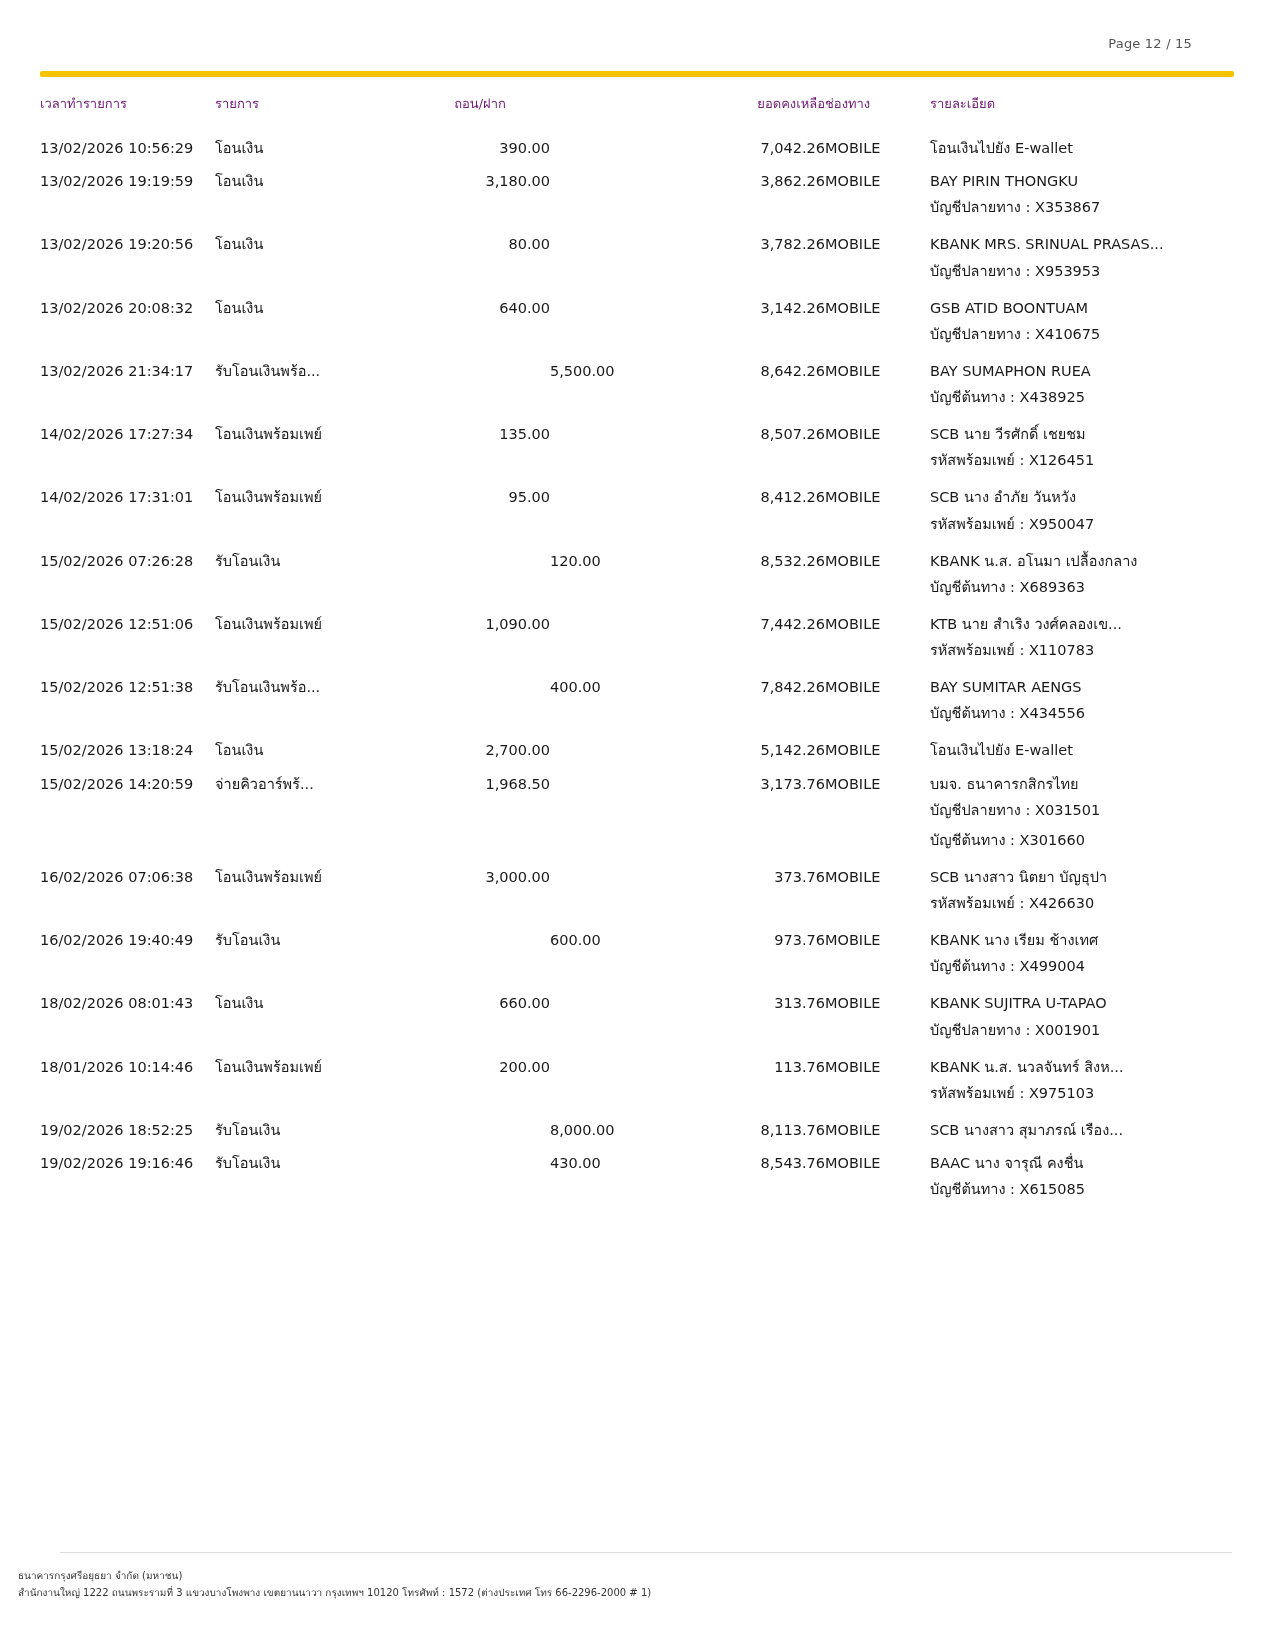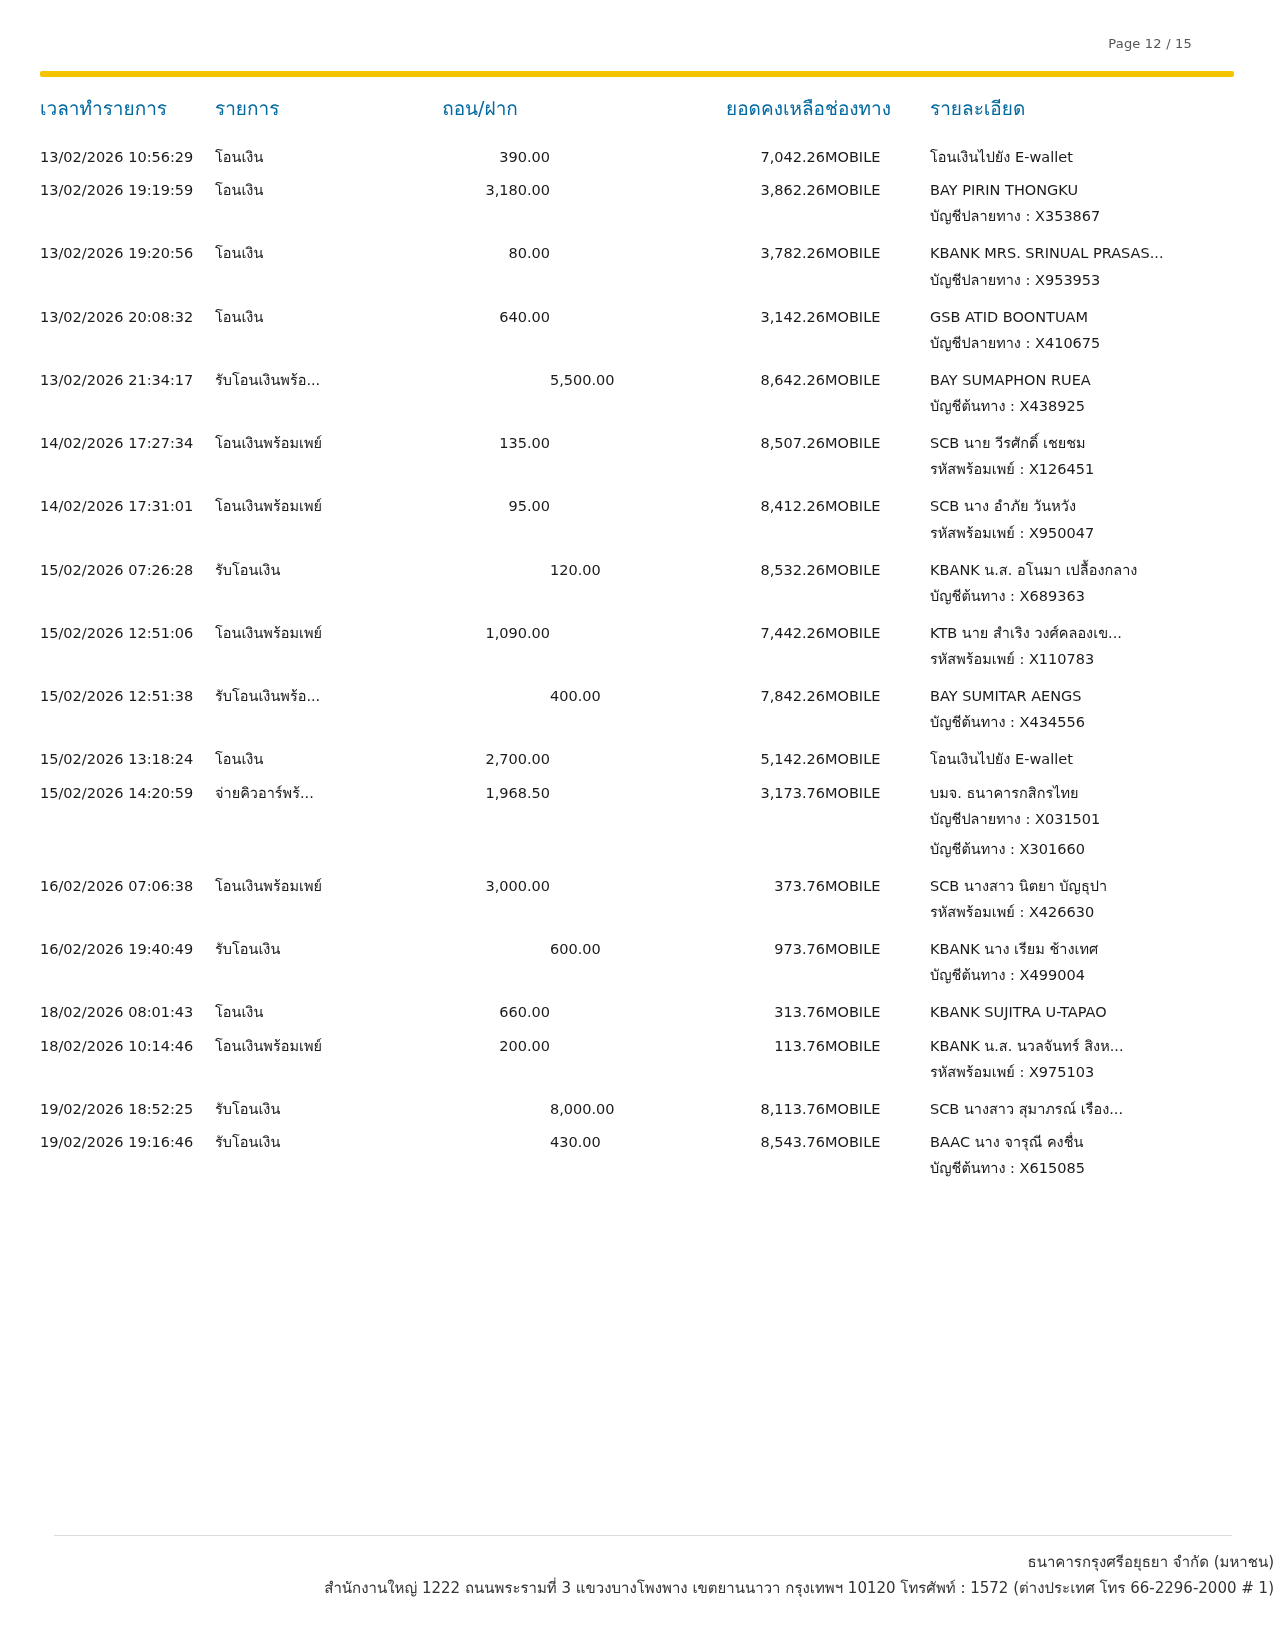--- a/index.html
+++ b/index.html
@@ -37,22 +37,22 @@
     border-radius: 2px;
   }
   table.stmt {
     width: 100%;
     border-collapse: collapse;
     table-layout: fixed;
     margin-top: 2px;
   }
   table.stmt th {
     font-weight: normal;
-    font-size: 19px;
-    color: #0369a1;
+    font-size: 13px;
+    color: #701a75;
     padding: 14px 0 12px 0;
     vertical-align: bottom;
   }
   .col-datetime { width: 175px; text-align: left; padding-left: 6px;}
   .col-desc     { width: 195px; text-align: left; }
   .col-withdraw { width: 140px; text-align: right; }
   .col-deposit  { width: 140px; text-align: left; }
   .col-balance  { width: 135px; text-align: right; }
   .col-channel  { width: 105px; text-align: left; padding-left: 18px;}
   .col-detail   { text-align: left; padding-left: 18px;}
@@ -84,25 +84,25 @@
     color: #1a1a1a;
   }
   td.col-datetime { padding-left: 6px; white-space: nowrap; }
   td.col-desc { white-space: nowrap; overflow: hidden; text-overflow: ellipsis; }
   td.col-withdraw, td.col-deposit, td.col-balance { white-space: nowrap; }
   td.col-channel { padding-left: 18px; }
   td.col-detail { padding-left: 18px; white-space: nowrap; overflow: hidden; text-overflow: ellipsis; }
 
   .footer {
     position: absolute;
-    left: 12px;
+    left: 18px;
     right: 0;
     bottom: 48px;
-    text-align: right;
-    font-size: 15px;
+    text-align: left;
+    font-size: 10px;
     color: #333;
     line-height: 1.7;
   }
   .footer-sep {
     border-top: 1px solid #dcdcdc;
     margin: 0 42px 14px 42px;
   }
 </style>
 </head>
 <body>
@@ -371,22 +371,31 @@
         </tr>
         <tr class="txn">
           <td class="col-datetime">18/02/2026 08:01:43</td>
           <td class="col-desc">โอนเงิน</td>
           <td class="col-withdraw">660.00</td>
           <td class="col-deposit"></td>
           <td class="col-balance">313.76</td>
           <td class="col-channel">MOBILE</td>
           <td class="col-detail">KBANK SUJITRA U-TAPAO</td>
         </tr>
-        <tr class="txn">
-          <td class="col-datetime">18/02/2026 10:14:46</td>
+        <tr class="sub">
+          <td class="col-datetime"></td>
+          <td class="col-desc"></td>
+          <td class="col-withdraw"></td>
+          <td class="col-deposit"></td>
+          <td class="col-balance"></td>
+          <td class="col-channel"></td>
+          <td class="col-detail">บัญชีปลายทาง : X001901</td>
+        </tr>
+        <tr class="txn">
+          <td class="col-datetime">18/01/2026 10:14:46</td>
           <td class="col-desc">โอนเงินพร้อมเพย์</td>
           <td class="col-withdraw">200.00</td>
           <td class="col-deposit"></td>
           <td class="col-balance">113.76</td>
           <td class="col-channel">MOBILE</td>
           <td class="col-detail">KBANK น.ส. นวลจันทร์ สิงห...</td>
         </tr>
         <tr class="sub">
           <td class="col-datetime"></td>
           <td class="col-desc"></td>

